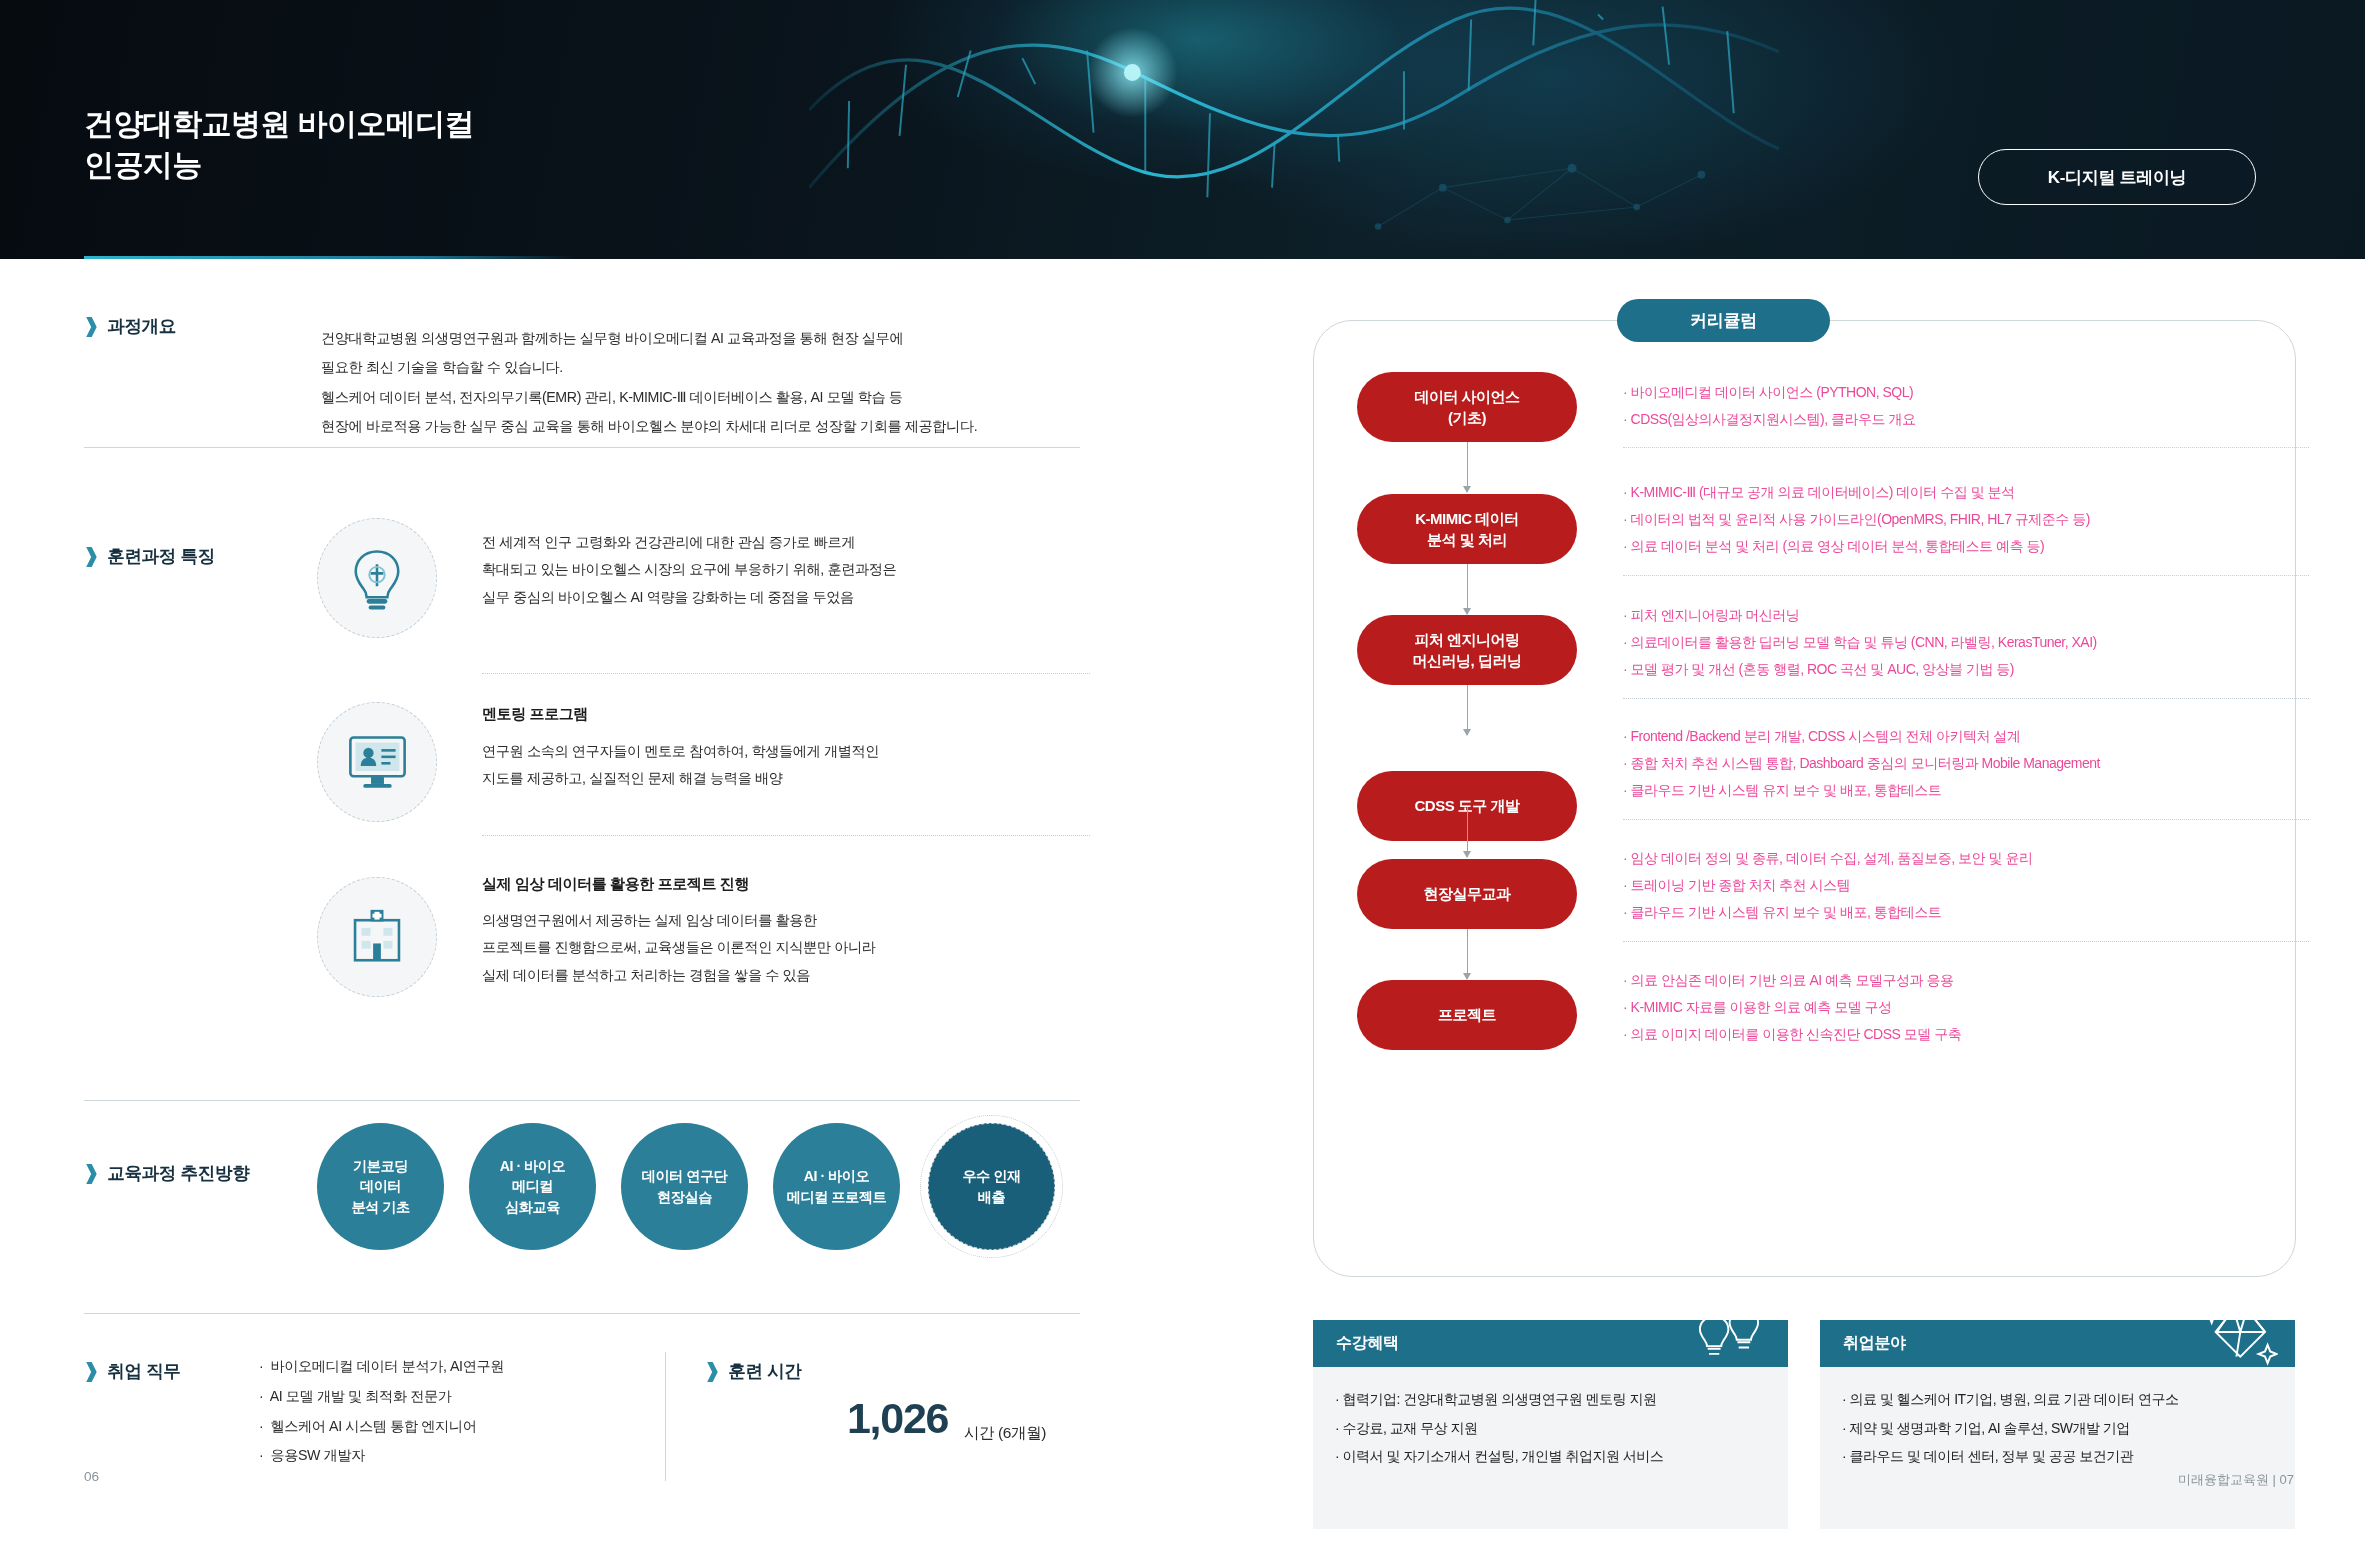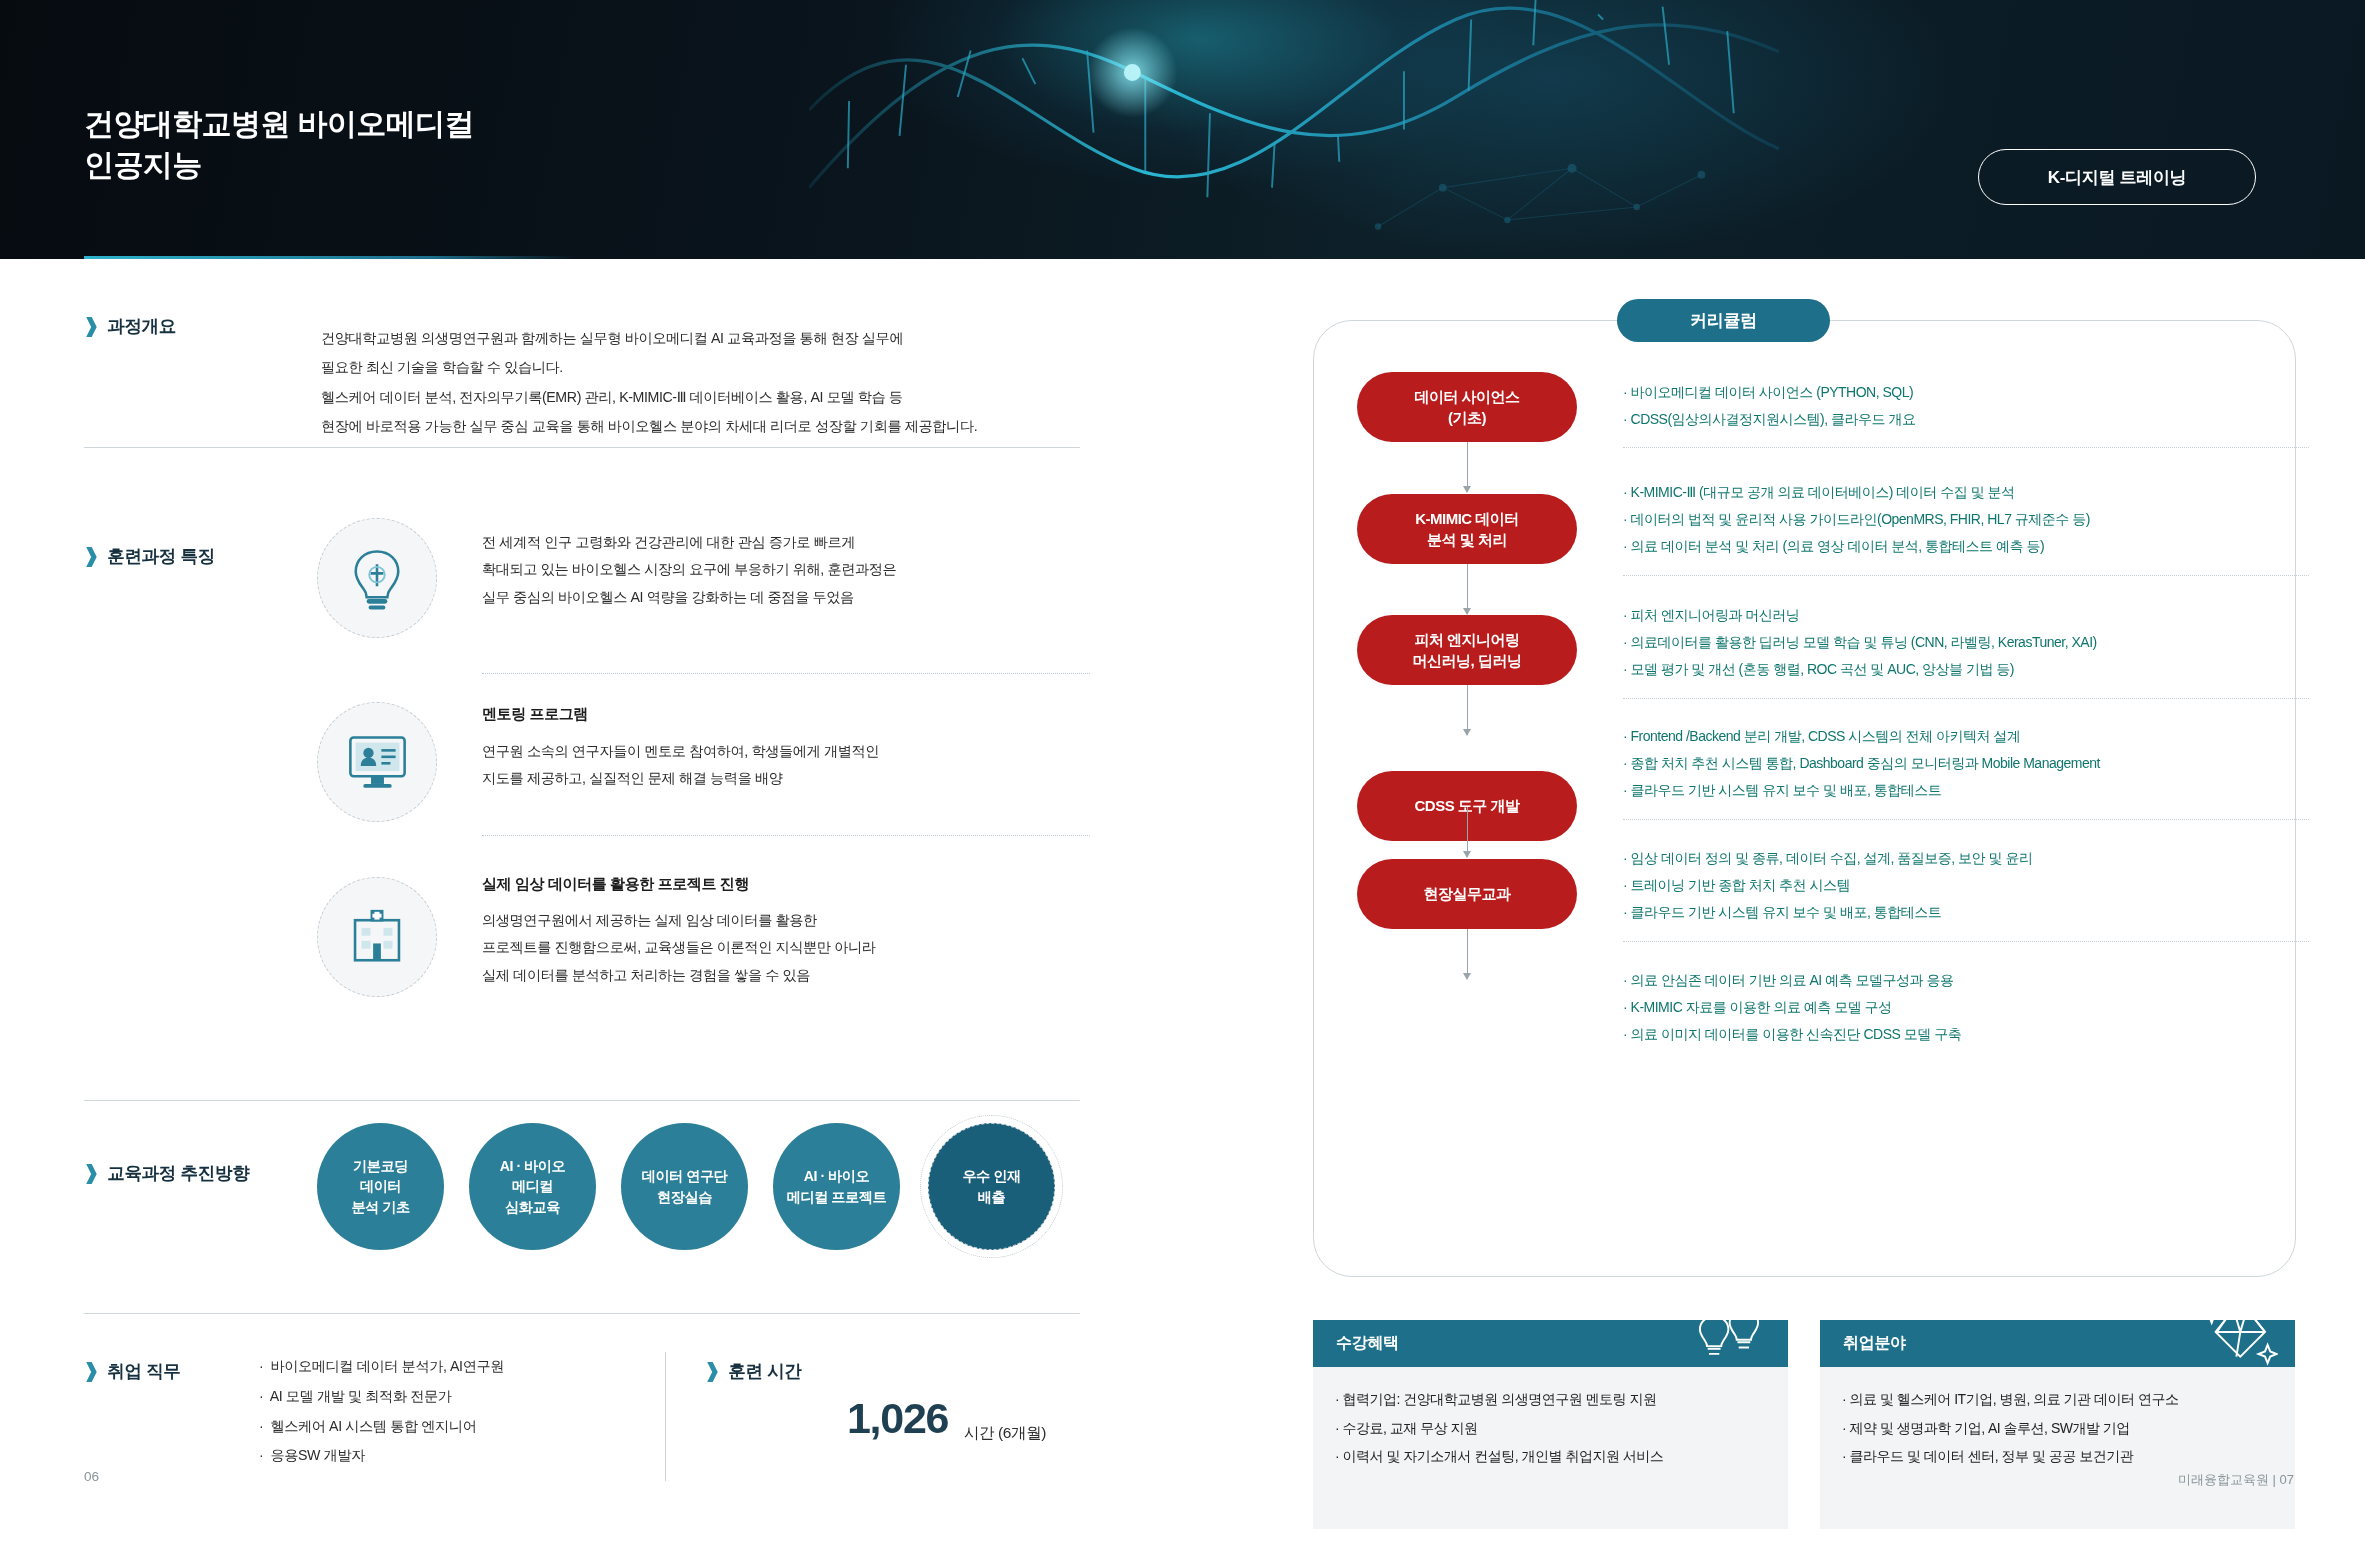--- a/index.html
+++ b/index.html
@@ -171,21 +171,21 @@
     position: absolute;
     width: 1.3px; background: #9aa4ab;
   }
   .arrow::after {
     content: ""; position: absolute; left: -3.9px; bottom: -1.3px;
     border-left: 4.5px solid transparent; border-right: 4.5px solid transparent;
     border-top: 7.1px solid #9aa4ab;
   }
   .node-desc {
     position: absolute;
-    font-size: 14px; color: #0f766e; line-height: 1.92; letter-spacing: -0.5px;
+    font-size: 14px; color: #ec4899; line-height: 1.92; letter-spacing: -0.5px;
   }
   .node-sep {
     position: absolute; left: 822px;
     height: 0; border-top: 1.3px dotted #c7d0d6; width: 653px;
   }
 
   
   .bbox { position: absolute; width: 475px; }
   .bbox-head {
     position: relative;
@@ -433,20 +433,21 @@
 
     <div class="node" style="left:109px; top:600px;">현장실무교과</div>
     <div class="arrow" style="left:219px; top:670px; height:50px;"></div>
     <div class="node-desc" style="left:375px; top:586px; width:686px;">
       <div>· 임상 데이터 정의 및 종류, 데이터 수집, 설계, 품질보증, 보안 및 윤리</div>
       <div>· 트레이닝 기반 종합 처치 추천 시스템</div>
       <div>· 클라우드 기반 시스템 유지 보수 및 배포, 통합테스트</div>
     </div>
     <div class="node-sep" style="left:375px; top:682px; width:686px;"></div>
 
+    <div class="node" style="left:109px; top:721px;">프로젝트</div>
     <div class="node-desc" style="left:375px; top:708px; width:686px;">
       <div>· 의료 안심존 데이터 기반 의료 AI 예측 모델구성과 응용</div>
       <div>· K-MIMIC 자료를 이용한 의료 예측 모델 구성</div>
       <div>· 의료 이미지 데이터를 이용한 신속진단 CDSS 모델 구축</div>
     </div>
 
     <div class="bbox" style="left:65px; top:1061px;">
       <div class="bbox-head">
         <span>수강혜택</span>
         <svg class="bbox-icon" width="84" height="65" viewBox="0 0 130 100">

